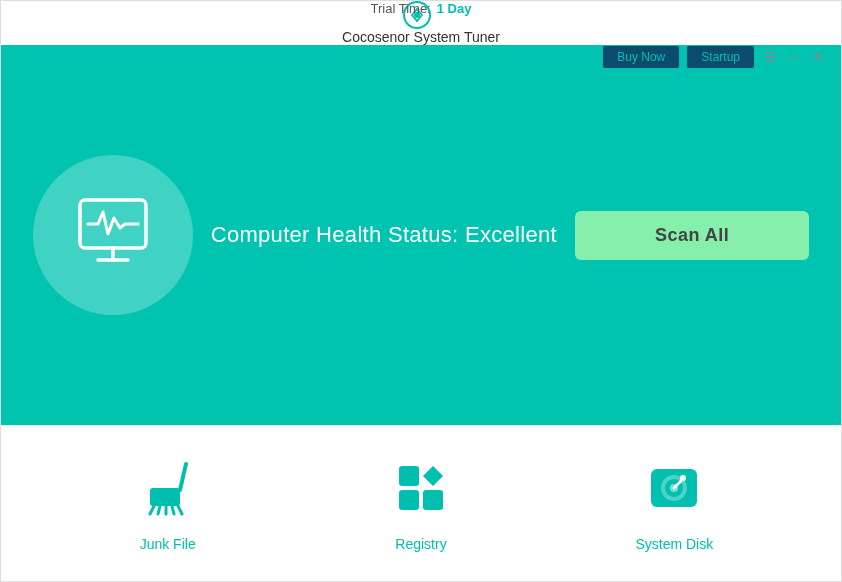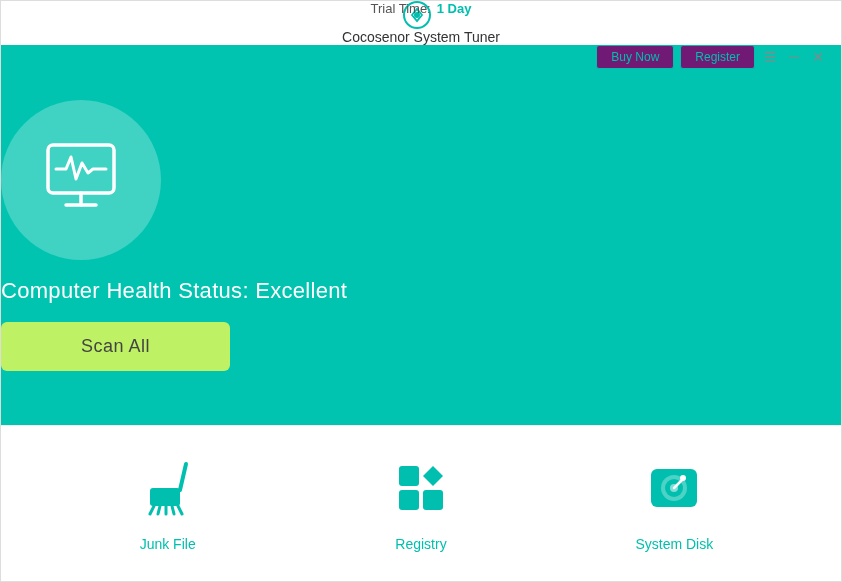--- a/index.html
+++ b/index.html
@@ -53,21 +53,21 @@
     }
     #window-controls {
       margin-left: auto;
       display: flex;
       align-items: center;
       gap: 6px;
     }
     .btn-register, .btn-buy {
       padding: 4px 14px;
       border: 1px solid #00bfae;
-      background: #701a75;
+      background: #0c4a6e;
       color: #00bfae;
       font-size: 12px;
       border-radius: 3px;
       cursor: pointer;
     }
     .win-ctrl {
       width: 18px;
       height: 18px;
       display: flex;
       align-items: center;
@@ -77,22 +77,22 @@
       cursor: pointer;
       background: none;
       border: none;
     }
 
     
     #main-hero {
       background: #00c4b0;
       height: 380px;
       display: flex;
-      flex-direction: column;
-      align-items: flex-start;
+      flex-direction: row;
+      align-items: center;
       justify-content: center;
       gap: 18px;
     }
 
     #monitor-circle {
       width: 160px;
       height: 160px;
       border-radius: 50%;
       background: rgba(255,255,255,0.25);
       display: flex;
@@ -101,28 +101,28 @@
     }
 
     #health-status {
       color: #fff;
       font-size: 22px;
       font-weight: 500;
       letter-spacing: 0.3px;
     }
 
     #scan-all-btn {
-      background: #bef264;
+      background: #86efac;
       border: none;
       border-radius: 6px;
       padding: 14px 80px;
       font-size: 18px;
       color: #444;
       cursor: pointer;
-      font-weight: 400;
+      font-weight: 700;
       letter-spacing: 0.5px;
     }
 
     
     #bottom-toolbar {
       background: #fff;
       height: 158px;
       display: flex;
       align-items: center;
       justify-content: space-around;
@@ -163,21 +163,21 @@
   </svg>
   <span id="app-title-text">Cocosenor System Tuner</span>
 
   <div id="trial-info">
     <span>Trial Time:</span>
     <span id="trial-value">1 Day</span>
   </div>
 
   <div id="window-controls">
     <button class="btn-buy">Buy Now</button>
-    <button class="btn-register">Register</button>
+    <button class="btn-register">Startup</button>
     <button class="win-ctrl">☰</button>
     <button class="win-ctrl">─</button>
     <button class="win-ctrl">✕</button>
   </div>
 </div>
 
 <div id="main-hero">
   <div id="monitor-circle">
 
     <svg width="90" height="90" viewBox="0 0 90 90" fill="none">

